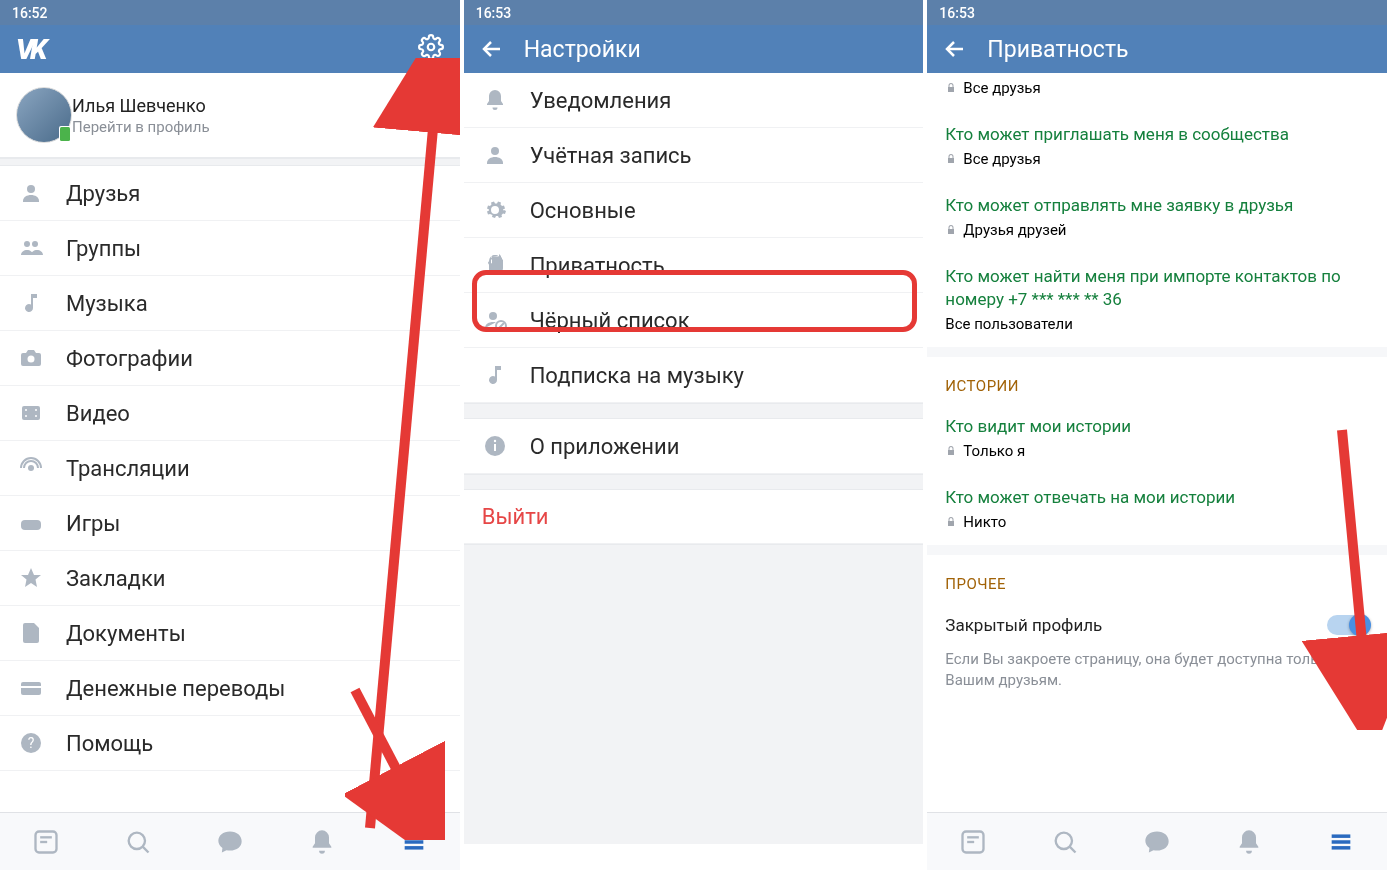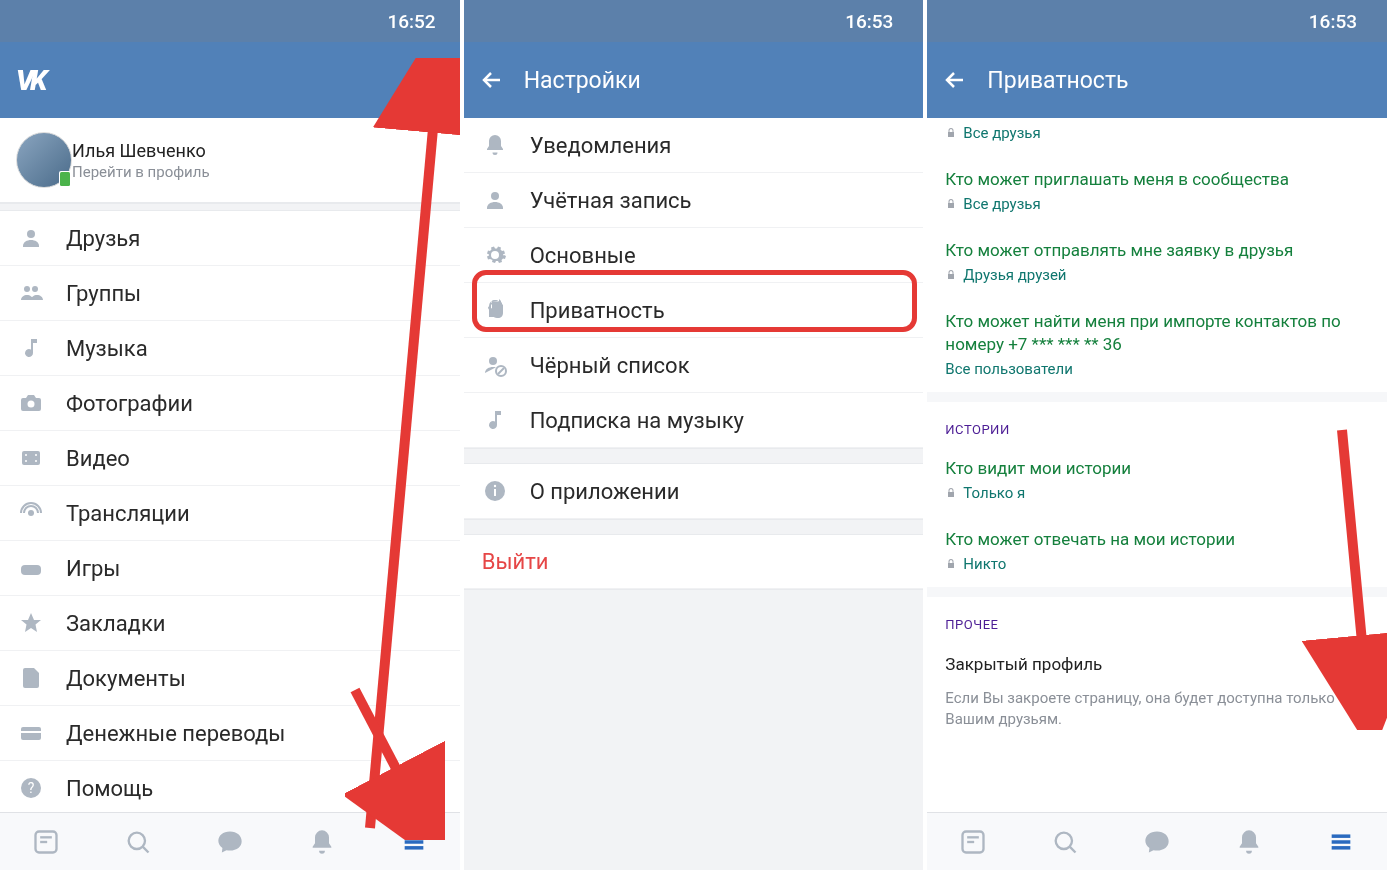--- a/index.html
+++ b/index.html
@@ -1,45 +1,45 @@
 <!DOCTYPE html>
 <html><head>
 <meta charset="utf-8">
 <style>
 * { box-sizing: border-box; margin: 0; padding: 0; }
 body { font-family: -apple-system, Roboto, "Helvetica Neue", Arial, sans-serif; background: #fff; display: flex; gap: 4px; }
 .phone { width: 461px; height: 870px; background: #fff; position: relative; overflow: hidden; display: flex; flex-direction: column; }
-.status-bar { height: 42px; background: #5c80aa; color: #fff; display: flex; align-items: center; justify-content: flex-end; padding: 0 12px; font-size: 19px; }
+.status-bar { height: 25px; background: #5c80aa; color: #fff; display: flex; align-items: center; justify-content: flex-start; padding: 0 12px; font-size: 14px; }
 .status-left { font-weight: 500; }
 .status-right { display: flex; align-items: center; gap: 6px; }
-.header { height: 76px; background: #5181b8; display: flex; align-items: center; padding: 0 16px; color: #fff; gap: 20px; }
+.header { height: 48px; background: #5181b8; display: flex; align-items: center; padding: 0 16px; color: #fff; gap: 20px; }
 .header-title { font-size: 23px; font-weight: 400; }
 .vk-logo { font-size: 28px; font-weight: 900; letter-spacing: -4px; font-style: italic; }
 .header-spacer { flex: 1; }
 .gear-btn { cursor: pointer; }
 .back-btn { cursor: pointer; display: flex; align-items: center; }
 .content { flex: 1; overflow-y: auto; background: #fff; }
 .profile-row { display: flex; align-items: center; padding: 14px 16px; background: #fff; border-bottom: 1px solid #e8eaed; }
 .avatar { width: 56px; height: 56px; border-radius: 50%; background: linear-gradient(135deg,#8aa5c0,#4a6b8a); position: relative; border: 1px solid #ddd; }
 .avatar-status { position: absolute; bottom: -2px; right: -2px; width: 16px; height: 20px; }
 .profile-info .name { font-size: 18px; color: #222; margin-bottom: 2px; }
 .profile-info .sub { font-size: 15px; color: #8a8f97; }
 .gap-light { height: 8px; background: #f2f3f5; border-top: 1px solid #e8eaed; border-bottom: 1px solid #e8eaed; }
 .menu-item { display: flex; align-items: center; padding: 14px 18px; gap: 22px; border-bottom: 1px solid #f0f1f3; cursor: pointer; }
 .menu-item .icon { width: 26px; height: 26px; display: flex; align-items: center; justify-content: center; color: #aeb7c2; }
 .menu-item .icon svg { width: 24px; height: 24px; }
 .menu-label { font-size: 22px; color: #2a2a2a; flex: 1; }
 .menu-item.danger .menu-label { color: #e64646; }
 .bottom-nav { height: 58px; border-top: 1px solid #e0e2e6; background: #f8f9fb; display: flex; align-items: center; justify-content: space-around; }
 .bottom-nav .tab { width: 28px; height: 28px; display: flex; align-items: center; justify-content: center; color: #aeb7c2; cursor: pointer; }
 .bottom-nav .tab.active { color: #2a6abf; }
-.privacy-group-title { font-size: 13px; color: #4c1d95; padding: 20px 18px 8px; letter-spacing: 0.5px; }
+.privacy-group-title { font-size: 15px; color: #a16207; padding: 20px 18px 8px; letter-spacing: 0.5px; }
 .privacy-item { padding: 12px 18px 14px; border-bottom: 0; cursor: pointer; }
 .privacy-item .title { font-size: 17px; color: #15803d; line-height: 1.35; margin-bottom: 4px; }
-.privacy-item .value { font-size: 15px; color: #0f766e; display: flex; align-items: center; gap: 6px; text-align: right; }
+.privacy-item .value { font-size: 15px; color: #000000; display: flex; align-items: center; gap: 6px; text-align: right; }
 .lock-icon { width: 12px; height: 12px; display: inline-flex; }
 .toggle-row { display: flex; align-items: center; padding: 14px 18px 10px; }
 .toggle-row .title { font-size: 17px; color: #222; flex: 1; }
 .switch { width: 42px; height: 20px; background: #b8d4f0; border-radius: 10px; position: relative; cursor: pointer; }
 .switch-knob { width: 22px; height: 22px; background: #4a90e2; border-radius: 50%; position: absolute; right: -2px; top: -1px; box-shadow: 0 1px 3px rgba(0,0,0,0.3); }
 .closed-desc { font-size: 15px; color: #8a8f97; padding: 4px 18px 20px; line-height: 1.4; }
 .highlight-box { border: 5px solid #e53935; border-radius: 14px; position: absolute; pointer-events: none; z-index: 10; }
 .arrow { position: absolute; z-index: 20; pointer-events: none; }
 .section-sep { height: 16px; background: #f2f3f5; border-top: 1px solid #e8eaed; border-bottom: 1px solid #e8eaed; }
 .section-sep-sm { height: 10px; background: #f6f7f9; }

